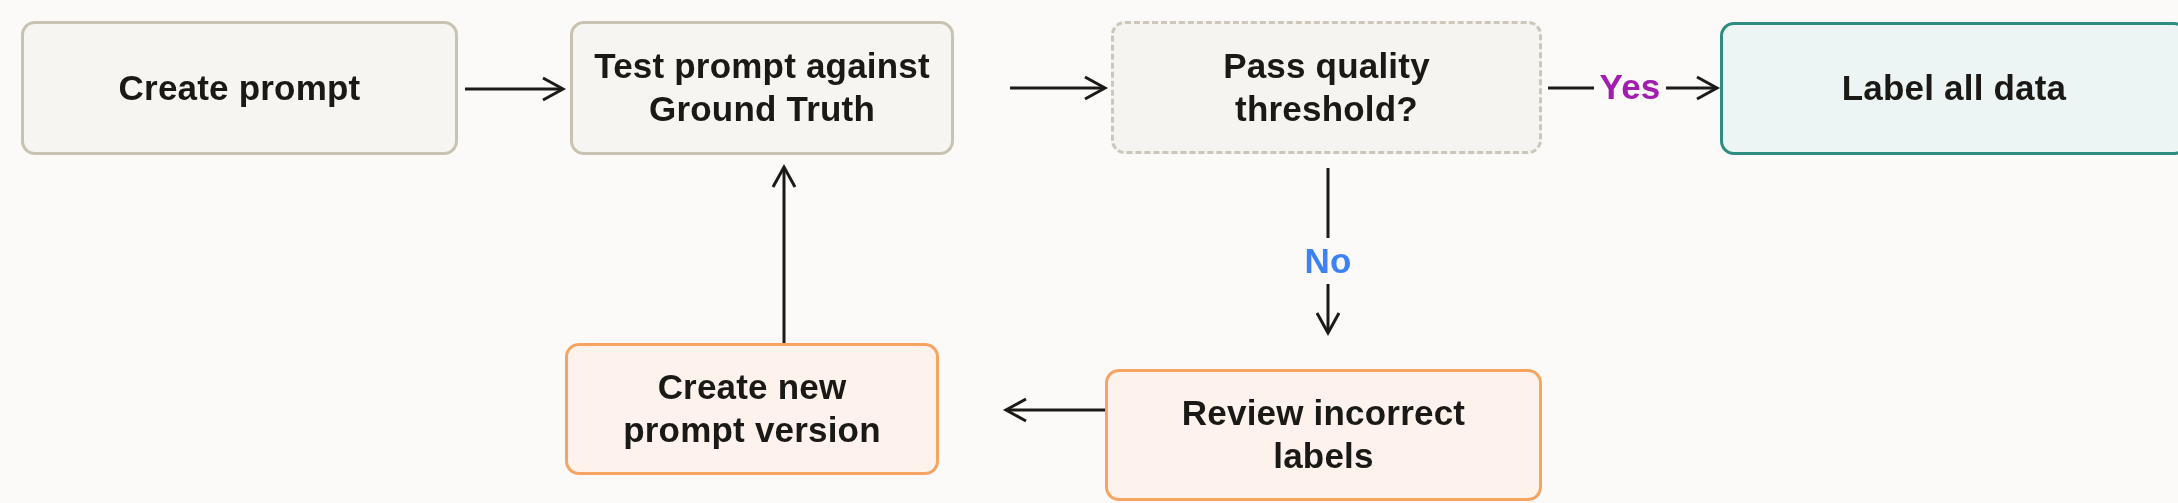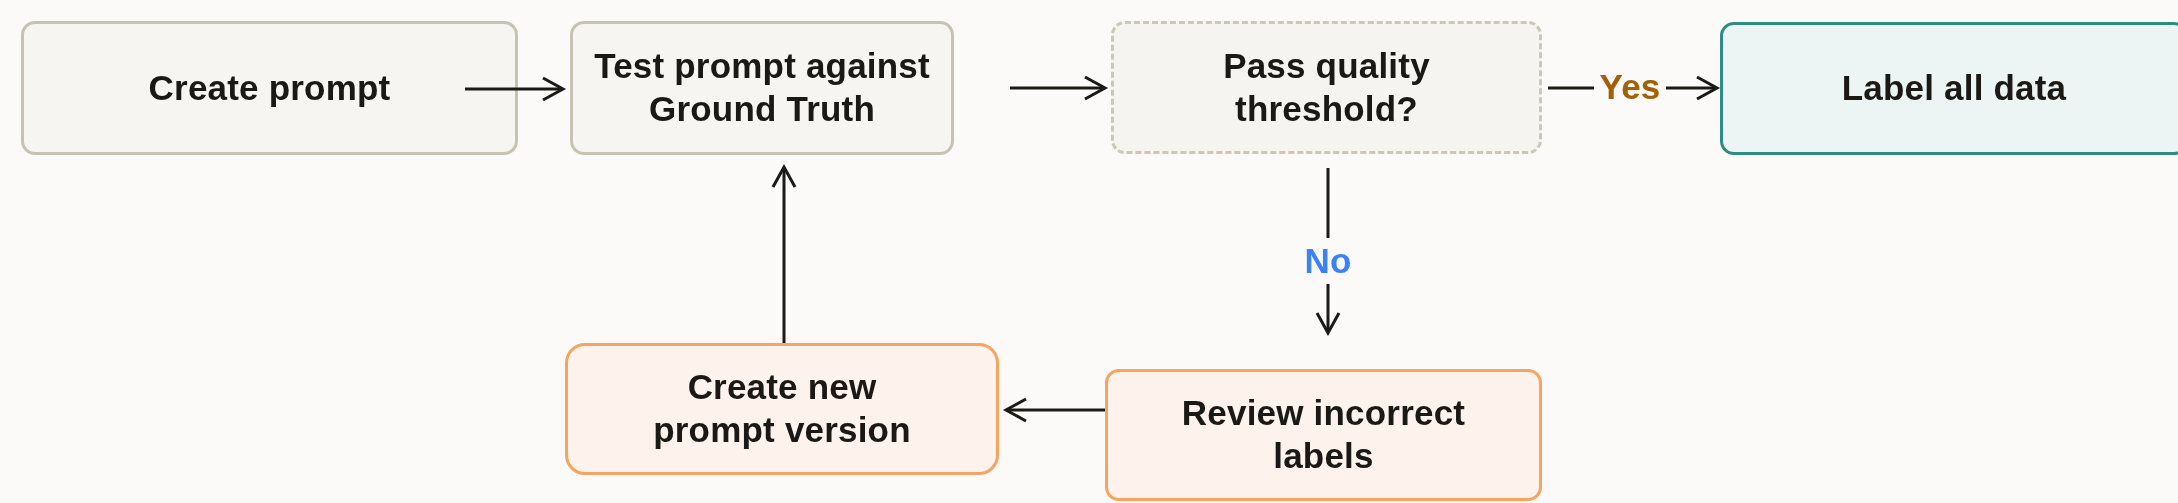--- a/index.html
+++ b/index.html
@@ -46,60 +46,60 @@
     background: #fdf3ec;
     border: 3px solid #f6a460;
   }
   .edge-label {
     position: absolute;
     transform: translate(-50%, -50%);
     font-weight: 700;
     font-size: 35px;
     letter-spacing: 0.2px;
   }
-  .edge-label--yes { color: #a16207; }
+  .edge-label--yes { color: #a21caf; }
   .edge-label--no  { color: #3b82f6; }
   svg.connectors {
     position: absolute;
     left: 0;
     top: 0;
     pointer-events: none;
   }
   svg.connectors path {
     fill: none;
     stroke: #1c1a17;
     stroke-width: 3;
     stroke-linecap: butt;
     stroke-linejoin: miter;
   }
 </style>
 </head>
 <body>
 
 <div class="canvas">
 
-  <div class="node node--neutral" style="left:21px; top:21px; width:497px; height:134px;">
+  <div class="node node--neutral" style="left:21px; top:21px; width:437px; height:134px;">
     <span>Create prompt</span>
   </div>
 
   <div class="node node--neutral" style="left:570px; top:21px; width:384px; height:134px;">
     <span>Test prompt against
 Ground Truth</span>
   </div>
 
   <div class="node node--decision" style="left:1111px; top:21px; width:431px; height:133px;">
     <span>Pass quality
 threshold?</span>
   </div>
 
   <div class="node node--success" style="left:1720px; top:22px; width:468px; height:133px;">
     <span>Label all data</span>
   </div>
 
-  <div class="node node--revision" style="left:565px; top:343px; width:434px; height:132px;border-radius:20px;">
+  <div class="node node--revision" style="left:565px; top:343px; width:374px; height:132px;">
     <span>Create new
 prompt version</span>
   </div>
 
   <div class="node node--revision" style="left:1105px; top:343px; width:437px; height:132px;margin-top:26px;">
     <span>Review incorrect
 labels</span>
   </div>
 
   <span class="edge-label edge-label--yes" style="left:1630px; top:87px;">Yes</span>

